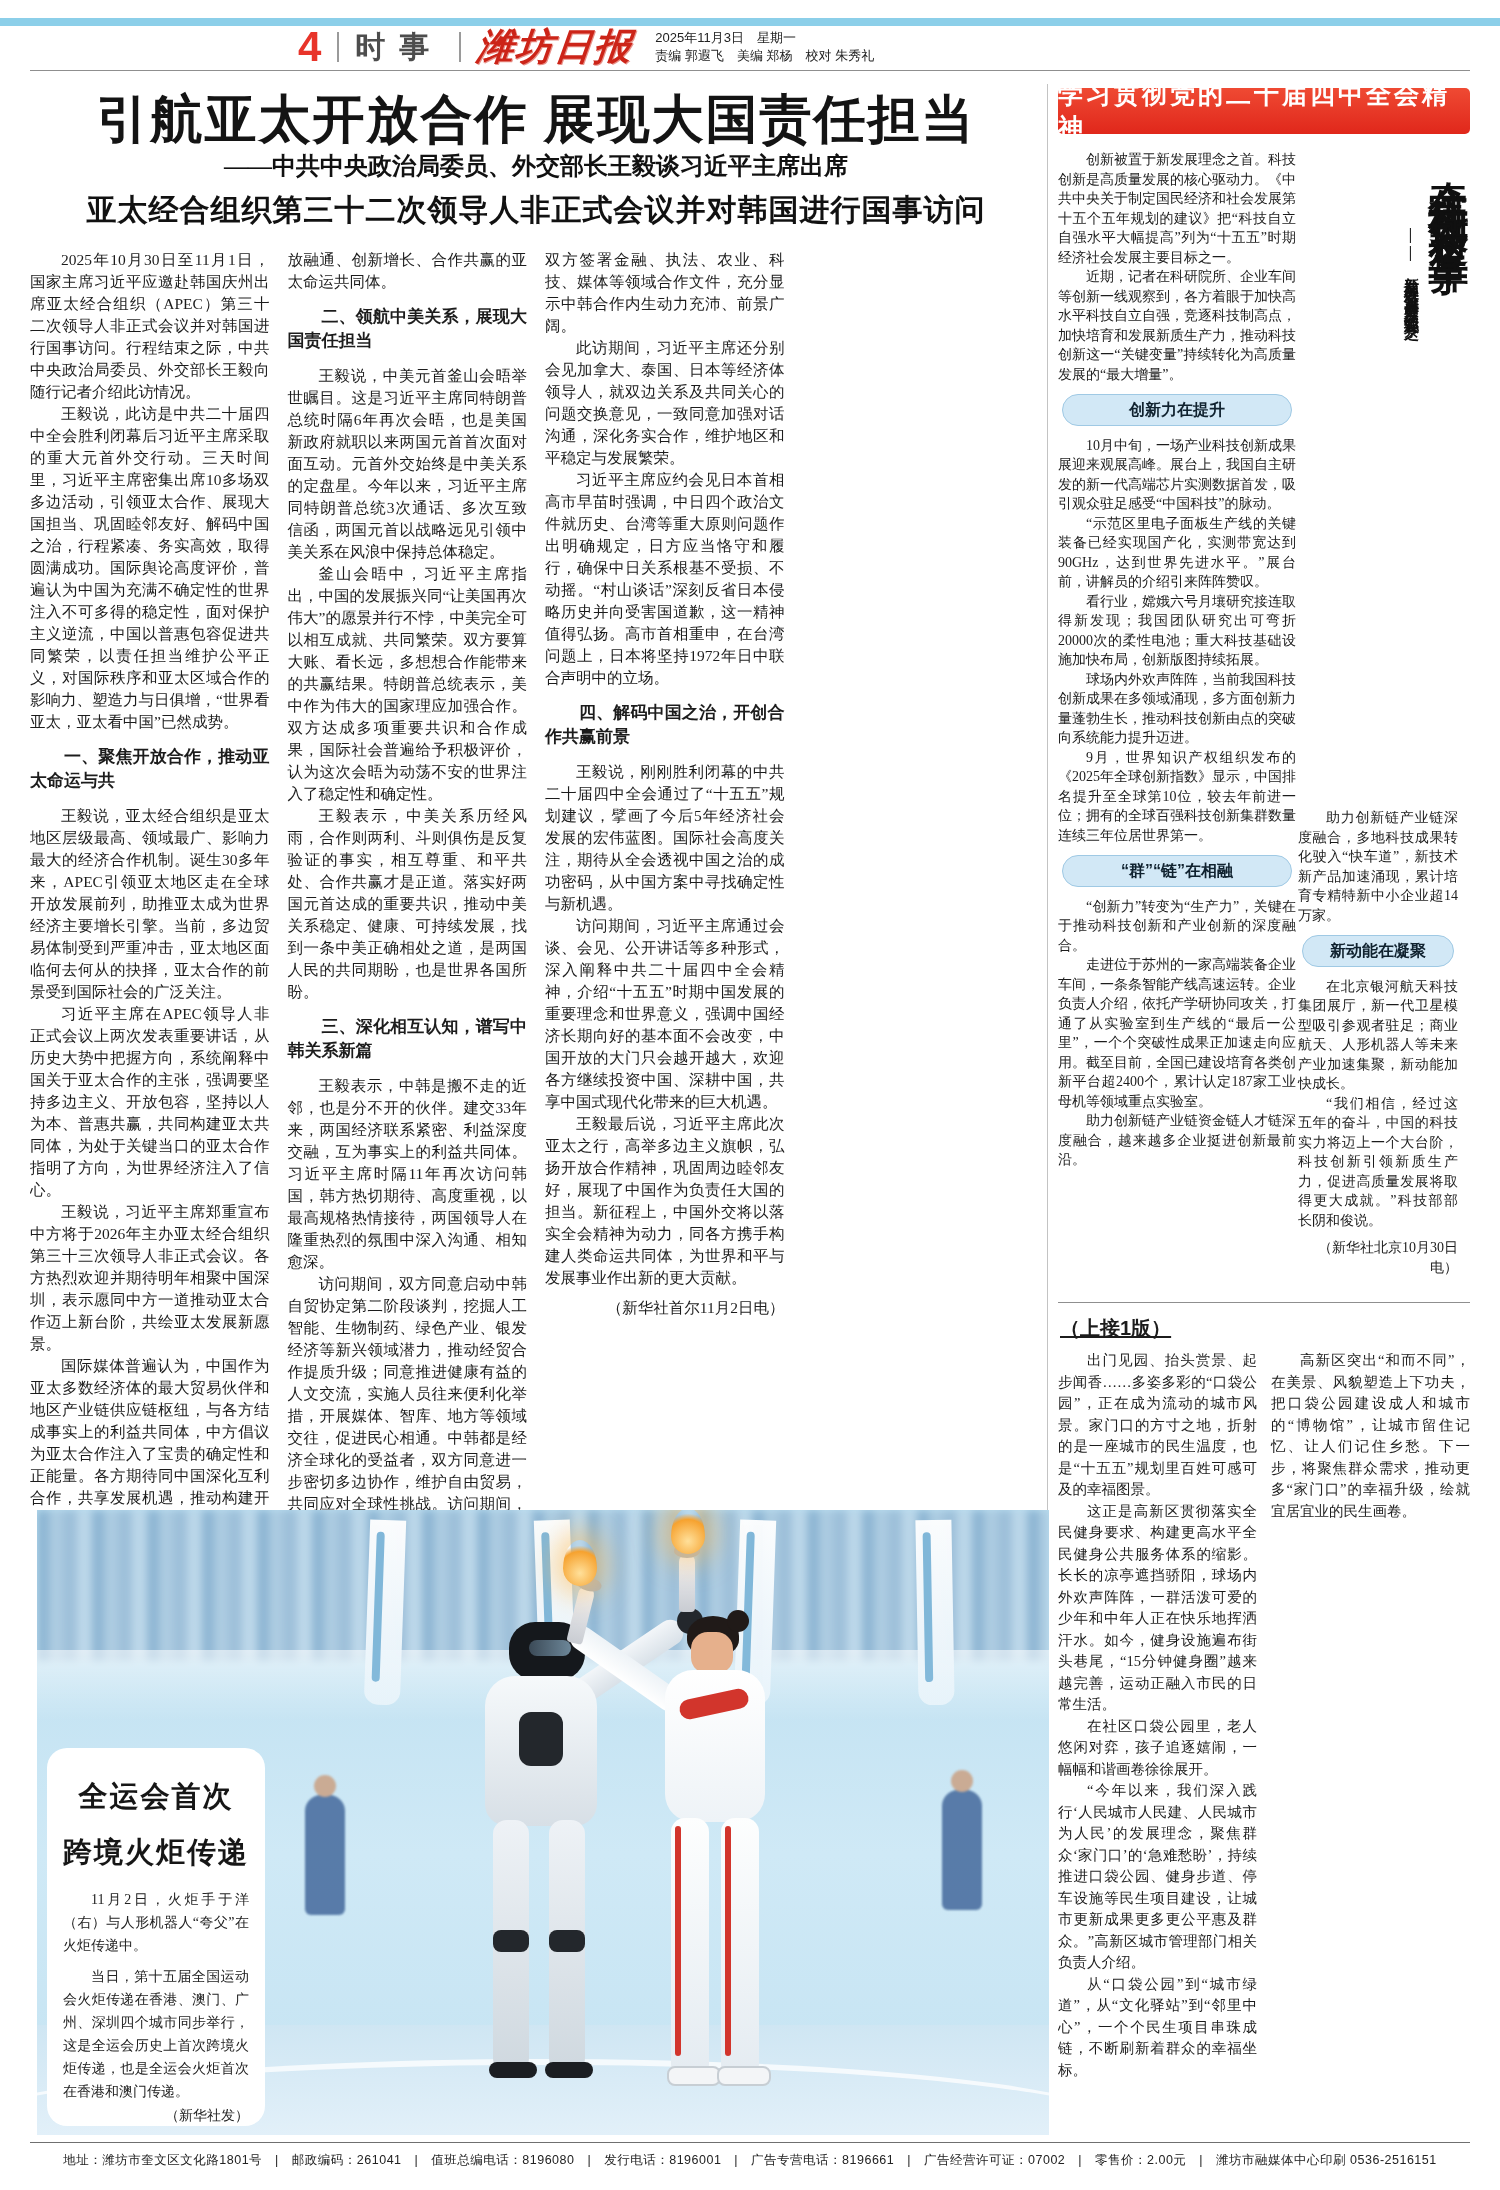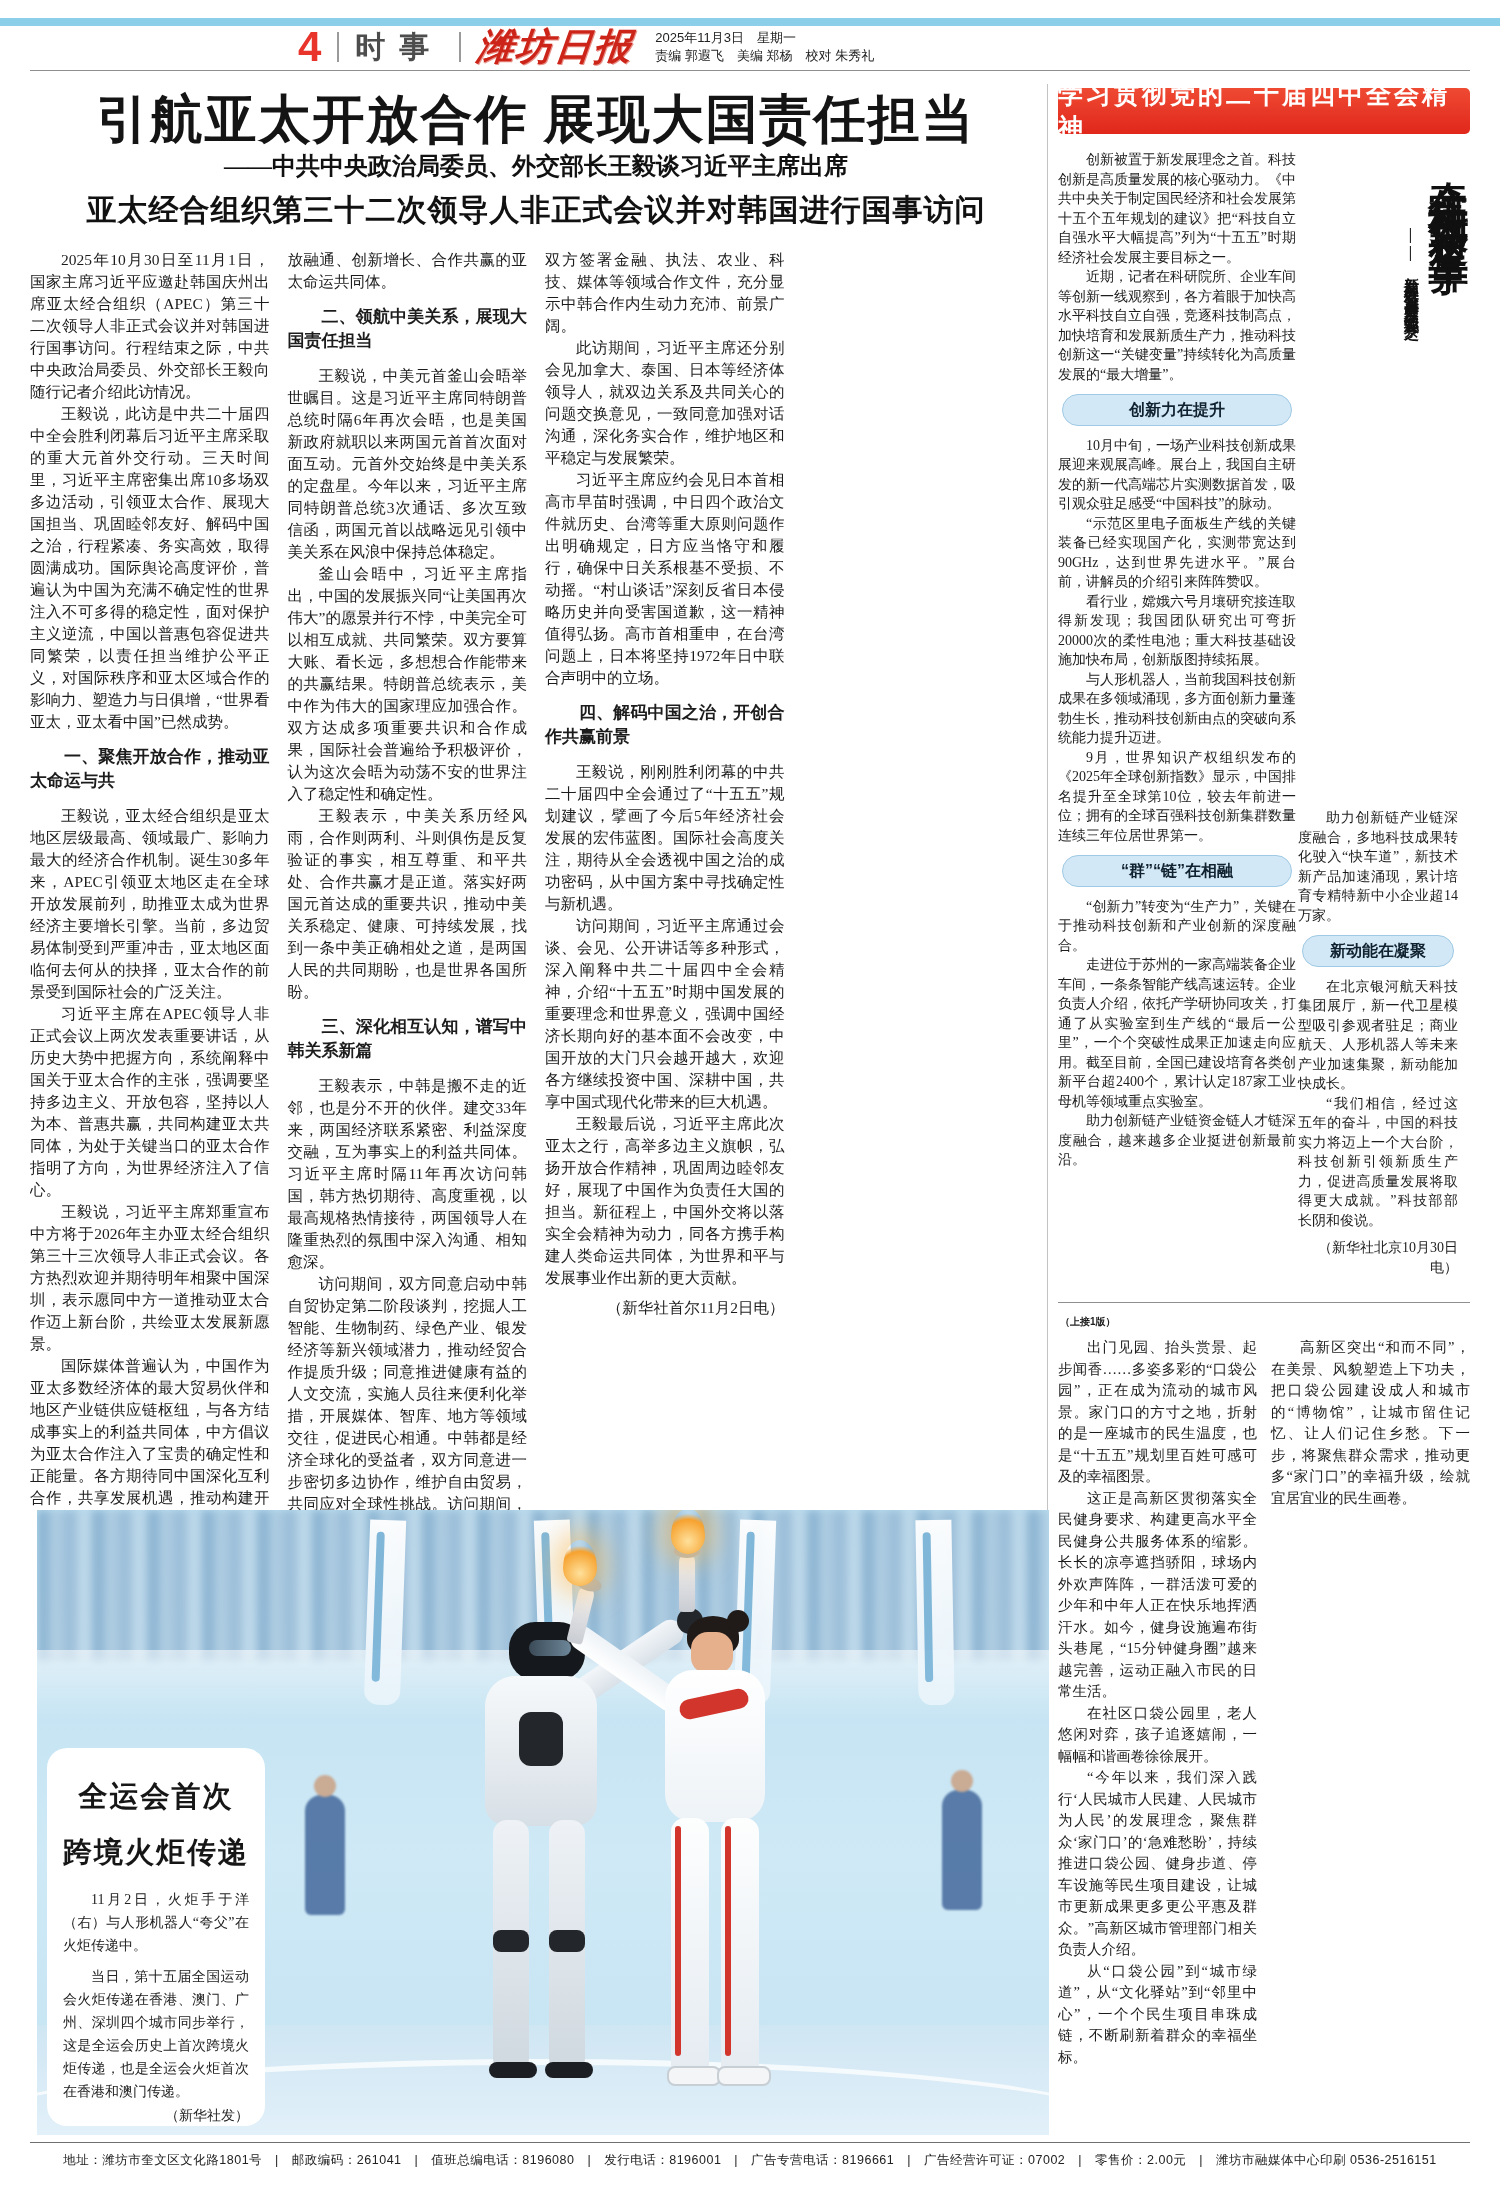--- a/index.html
+++ b/index.html
@@ -80,21 +80,21 @@
   .tech-left{width:238px;font-size:14px;line-height:19.5px;text-align:justify;}
   .tech-right{width:160px;font-size:14px;line-height:19.5px;text-align:justify;display:flex;flex-direction:column;}
   .tech .para{text-indent:2em;margin:0;}
   .subhead{background:#d2e8f6;border:1px solid #9fc9e4;border-radius:999px;text-align:center;font-weight:900;
            font-size:16px;padding:5px 0;margin:10px 4px;color:#10222f;text-indent:0;font-family:"Liberation Sans",sans-serif;}
   .vhead{height:648px;display:flex;flex-direction:row;justify-content:flex-end;gap:18px;margin-bottom:10px;}
   .vh-deck{writing-mode:vertical-rl;font-size:15px;font-weight:700;letter-spacing:3px;padding-top:78px;color:#111;}
   .vh-main{writing-mode:vertical-rl;font-size:40px;font-weight:900;letter-spacing:7px;color:#101010;}
   .tech-rule{margin-top:10px;height:1px;background:#8f8f8f;}
   .cont{margin-top:12px;}
-  .cont-marker{font-weight:900;font-size:10px;margin:0 0 8px 2px;font-family:"Liberation Sans",sans-serif;}
+  .cont-marker{font-weight:900;font-size:20px;margin:0 0 8px 2px;font-family:"Liberation Sans",sans-serif;text-decoration:underline;}
   .cont-cols{column-count:2;column-gap:14px;column-fill:auto;height:762px;overflow:hidden;
              font-size:14.5px;line-height:21.5px;text-align:justify;}
   
   .foot-rule{position:absolute;left:30px;top:2142px;width:1440px;height:1px;background:#6f6f6f;}
   .footer{position:absolute;left:30px;top:2152px;width:1440px;text-align:center;font-size:12.5px;color:#222;
           font-family:"Liberation Sans",sans-serif;letter-spacing:.5px;}
 </style>
 </head>
 <body>
 
@@ -225,21 +225,21 @@
     <div class="rail-banner">学习贯彻党的二十届四中全会精神</div>
 
     <div class="tech">
       <div class="tech-left">
           <p class="para">创新被置于新发展理念之首。科技创新是高质量发展的核心驱动力。《中共中央关于制定国民经济和社会发展第十五个五年规划的建议》把“科技自立自强水平大幅提高”列为“十五五”时期经济社会发展主要目标之一。</p>
           <p class="para">近期，记者在科研院所、企业车间等创新一线观察到，各方着眼于加快高水平科技自立自强，竞逐科技制高点，加快培育和发展新质生产力，推动科技创新这一“关键变量”持续转化为高质量发展的“最大增量”。</p>
           <div class="subhead">创新力在提升</div>
           <p class="para">10月中旬，一场产业科技创新成果展迎来观展高峰。展台上，我国自主研发的新一代高端芯片实测数据首发，吸引观众驻足感受“中国科技”的脉动。</p>
           <p class="para">“示范区里电子面板生产线的关键装备已经实现国产化，实测带宽达到90GHz，达到世界先进水平。”展台前，讲解员的介绍引来阵阵赞叹。</p>
           <p class="para">看行业，嫦娥六号月壤研究接连取得新发现；我国团队研究出可弯折20000次的柔性电池；重大科技基础设施加快布局，创新版图持续拓展。</p>
-          <p class="para">与人形机器人，当前我国科技创新成果在多领域涌现，多方面创新力量蓬勃生长，推动科技创新由点的突破向系统能力提升迈进。</p>
+          <p class="para">球场内外欢声阵阵，当前我国科技创新成果在多领域涌现，多方面创新力量蓬勃生长，推动科技创新由点的突破向系统能力提升迈进。</p>
           <p class="para">9月，世界知识产权组织发布的《2025年全球创新指数》显示，中国排名提升至全球第10位，较去年前进一位；拥有的全球百强科技创新集群数量连续三年位居世界第一。</p>
           <div class="subhead">“群”“链”在相融</div>
           <p class="para">“创新力”转变为“生产力”，关键在于推动科技创新和产业创新的深度融合。</p>
           <p class="para">走进位于苏州的一家高端装备企业车间，一条条智能产线高速运转。企业负责人介绍，依托产学研协同攻关，打通了从实验室到生产线的“最后一公里”，一个个突破性成果正加速走向应用。截至目前，全国已建设培育各类创新平台超2400个，累计认定187家工业母机等领域重点实验室。</p>
           <p class="para">助力创新链产业链资金链人才链深度融合，越来越多企业挺进创新最前沿。</p>
         </div>
       <div class="tech-right">
         <div class="vhead">
           <div class="vh-deck">——新发展理念引领高质量发展一线观察之一</div>
           <div class="vh-main">牵住科技创新这个『牛鼻子』</div>

